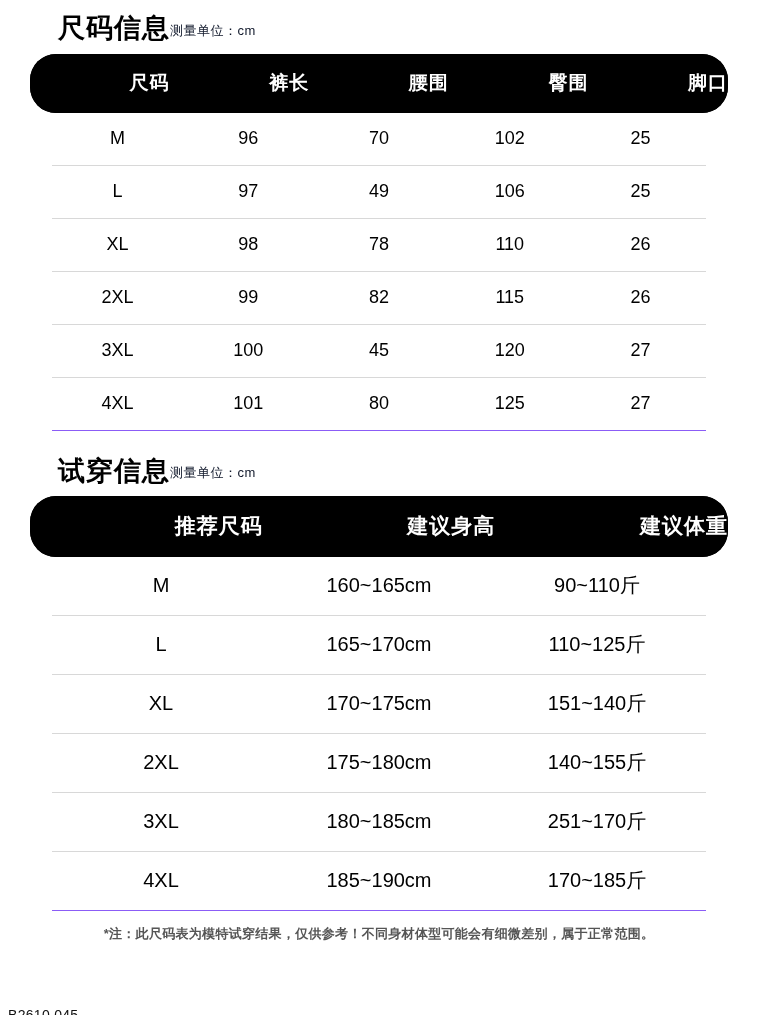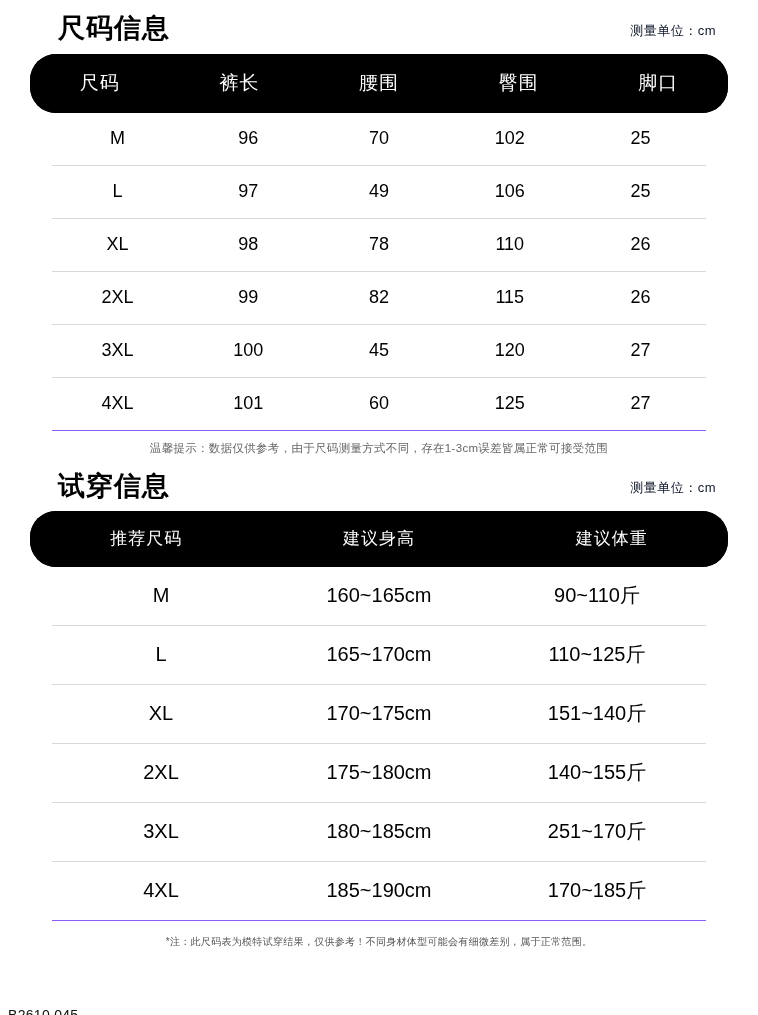--- a/index.html
+++ b/index.html
@@ -20,21 +20,20 @@
     height: 1015px;
     box-sizing: border-box;
     padding: 0 30px;
     position: relative;
   }
 
   
   .section-head {
     display: flex;
     align-items: flex-end;
-    justify-content: space-between;
     padding: 0 12px 0 28px;
   }
   .section-title {
     font-size: 27px;
     font-weight: bold;
     letter-spacing: 1px;
     line-height: 1.1;
   }
   .unit-note {
     font-size: 13px;
@@ -48,63 +47,64 @@
     width: 100%;
     border-collapse: collapse;
     table-layout: fixed;
   }
   .tbl thead tr {
     background: #000000;
     color: #ffffff;
   }
   .tbl thead th {
     font-size: 19px;
-    font-weight: normal;
+    font-weight: bold;
     padding: 16px 0 17px 0;
-    text-align: center;
+    text-align: right;
     letter-spacing: 1px;
   }
   .hdr-wrap {
     background: #000000;
     border-radius: 26px;
     overflow: hidden;
   }
   .tbl tbody td {
     font-size: 18px;
     text-align: center;
     padding: 15px 0 16px 0;
     border-bottom: 1px solid #d8d8d8;
     color: #000;
   }
   .tbl tbody tr:last-child td {
     border-bottom: 1px solid #8b5cf6;
   }
   .tbl.size-tbl tbody td { font-size: 18px; }
   .tbl.fit-tbl tbody td { font-size: 20px; }
-  .tbl.fit-tbl thead th { font-size: 17px; }
+  .tbl.fit-tbl thead th { font-size: 21px; }
 
   .body-wrap {
     padding: 0 22px;
   }
 
   .footnote {
     text-align: center;
     font-size: 11.5px;
     color: #666;
     letter-spacing: 0.3px;
     padding: 10px 20px 0 20px;
   }
   .footnote.fit {
-    font-size: 10px;
+    font-size: 13px;
     color: #555;
     padding-top: 14px;
+    font-weight: bold;
   }
 
   .sect-1 { margin-top: 14px; }
-  .sect-2 { margin-top: 16px; }
+  .sect-2 { margin-top: 26px; }
 
   .sku {
     position: absolute;
     left: 8px;
     bottom: 6px;
     font-size: 14px;
     color: #111;
     letter-spacing: 0.3px;
   }
 </style>
@@ -168,29 +168,28 @@
           <tr>
             <td>3XL</td>
             <td>100</td>
             <td>45</td>
             <td>120</td>
             <td>27</td>
           </tr>
           <tr>
             <td>4XL</td>
             <td>101</td>
-            <td>60</td>
+            <td>80</td>
             <td>125</td>
             <td>27</td>
           </tr>
         </tbody>
       </table>
     </div>
 
-    <div class="footnote">温馨提示：数据仅供参考，由于尺码测量方式不同，存在1-3cm误差皆属正常可接受范围</div>
   </div>
 
   <div class="sect-2">
 
     <div class="section-head">
       <div class="section-title">试穿信息</div>
       <div class="unit-note">测量单位：cm</div>
     </div>
 
     <div class="hdr-wrap" style="margin-top:10px;">

